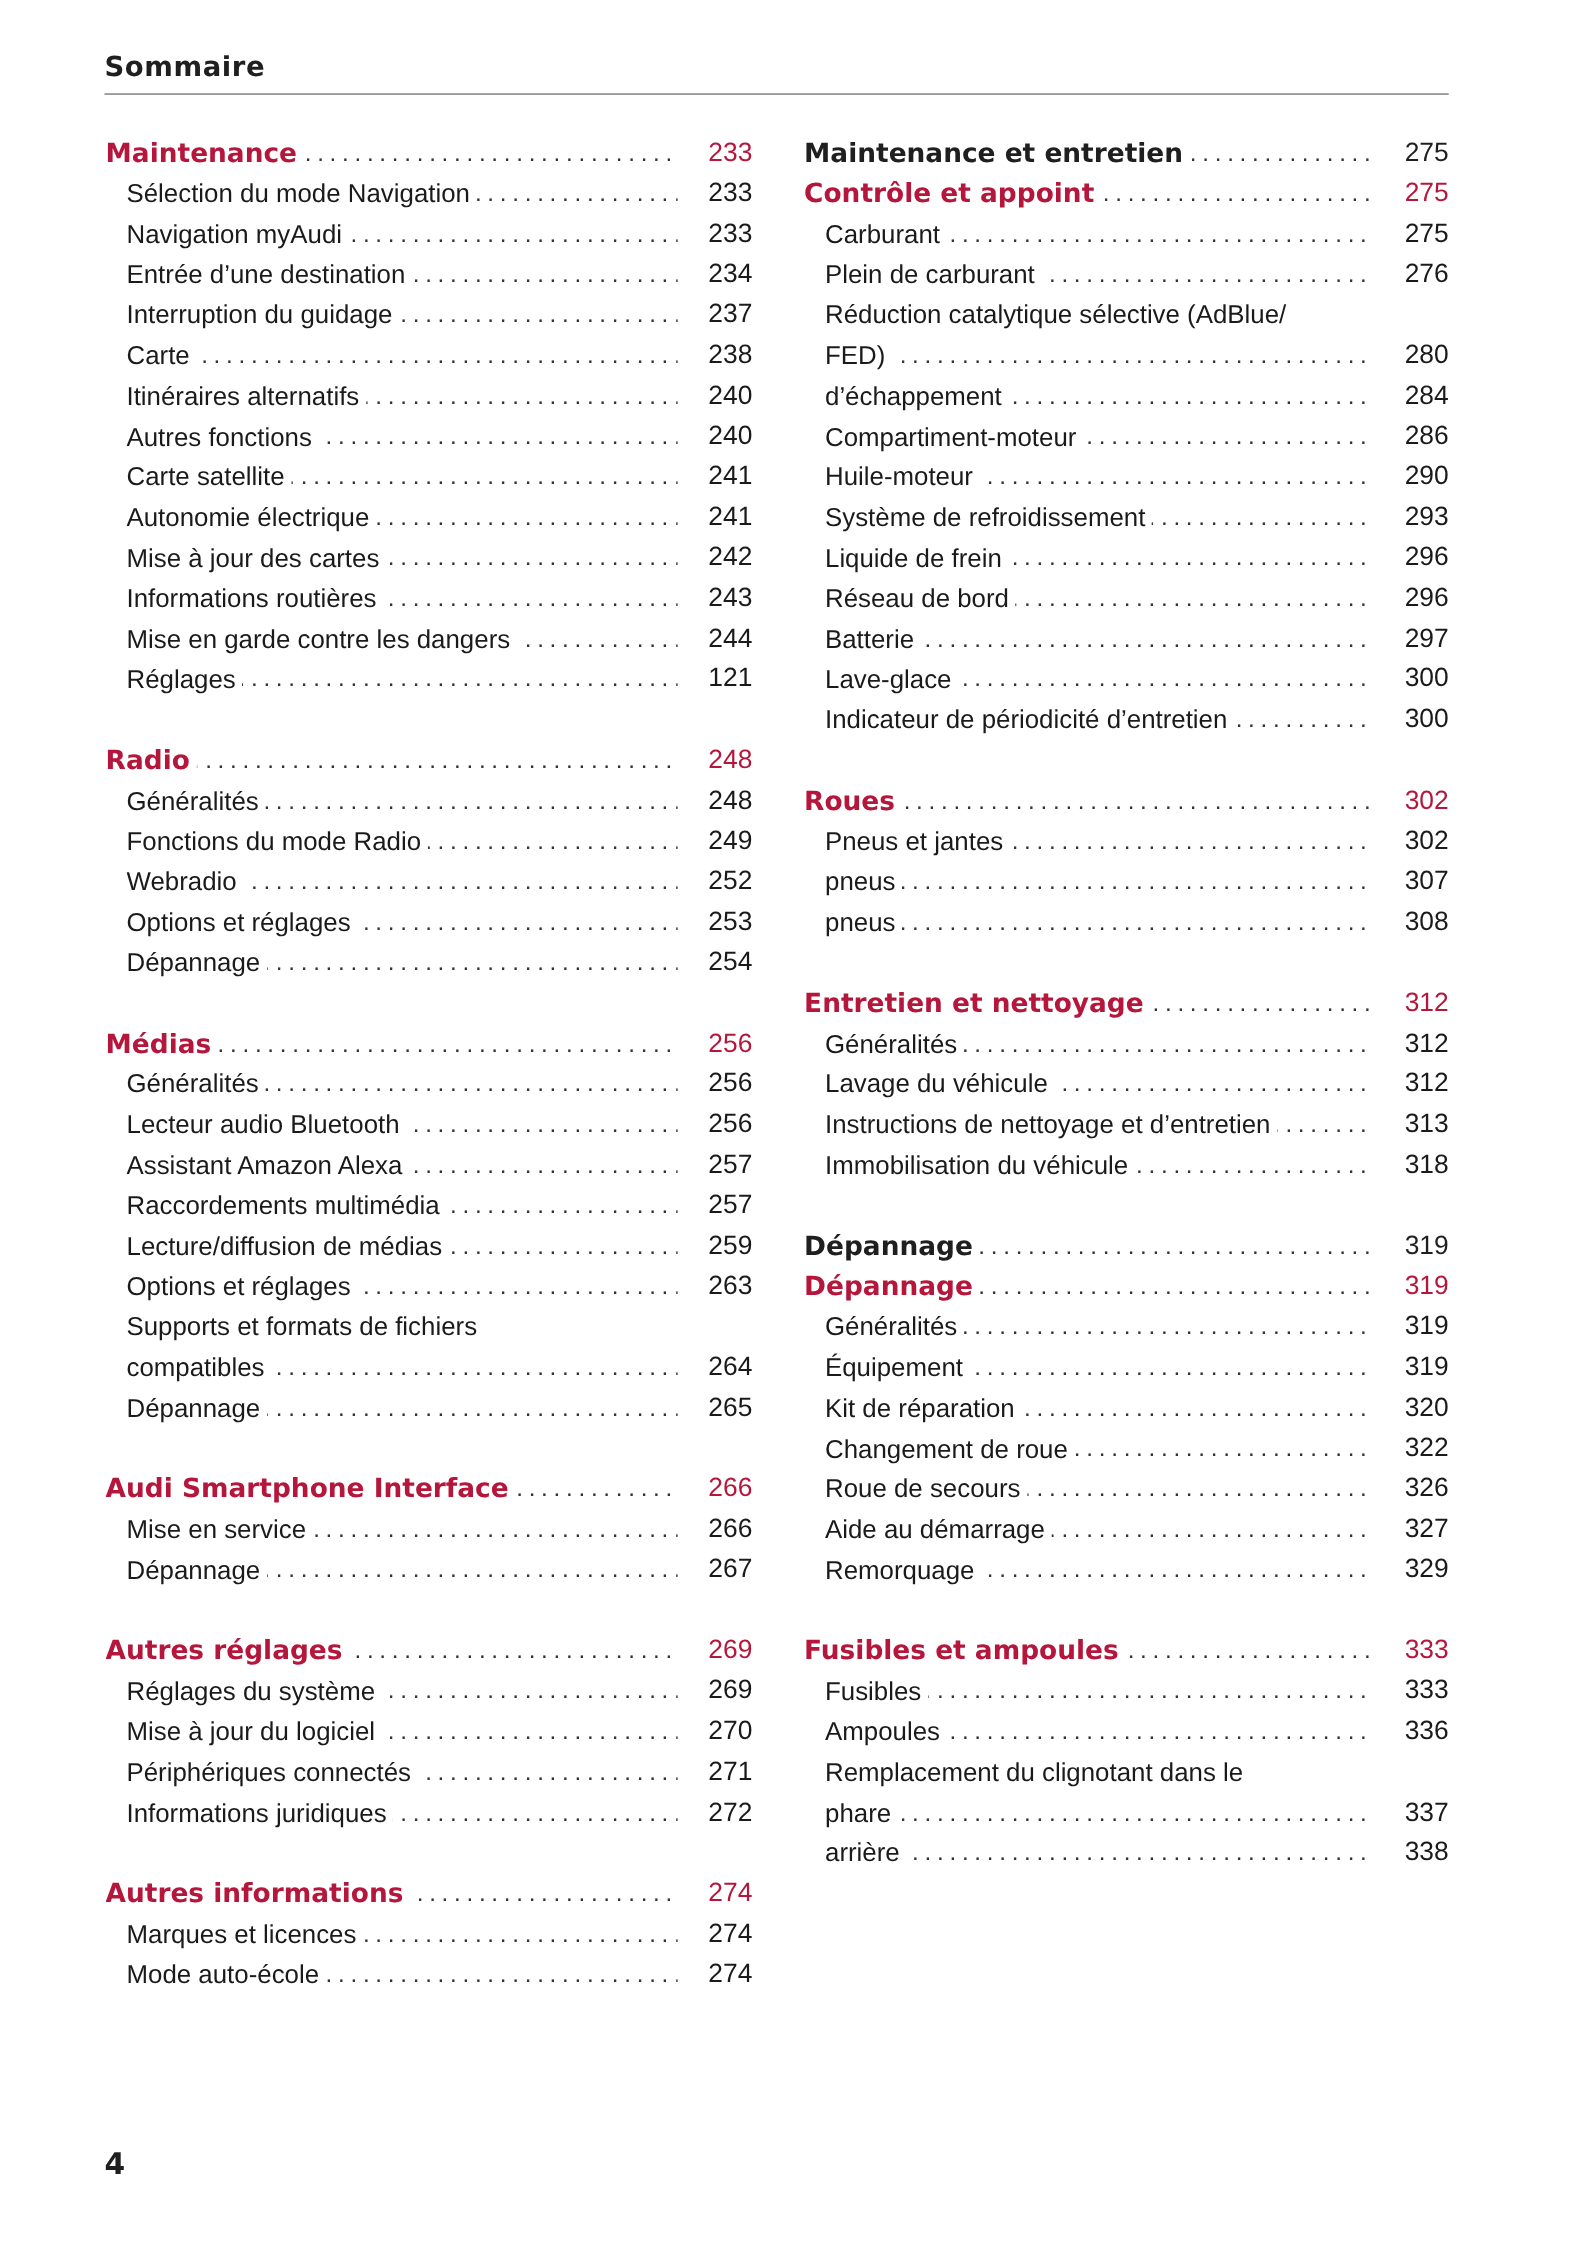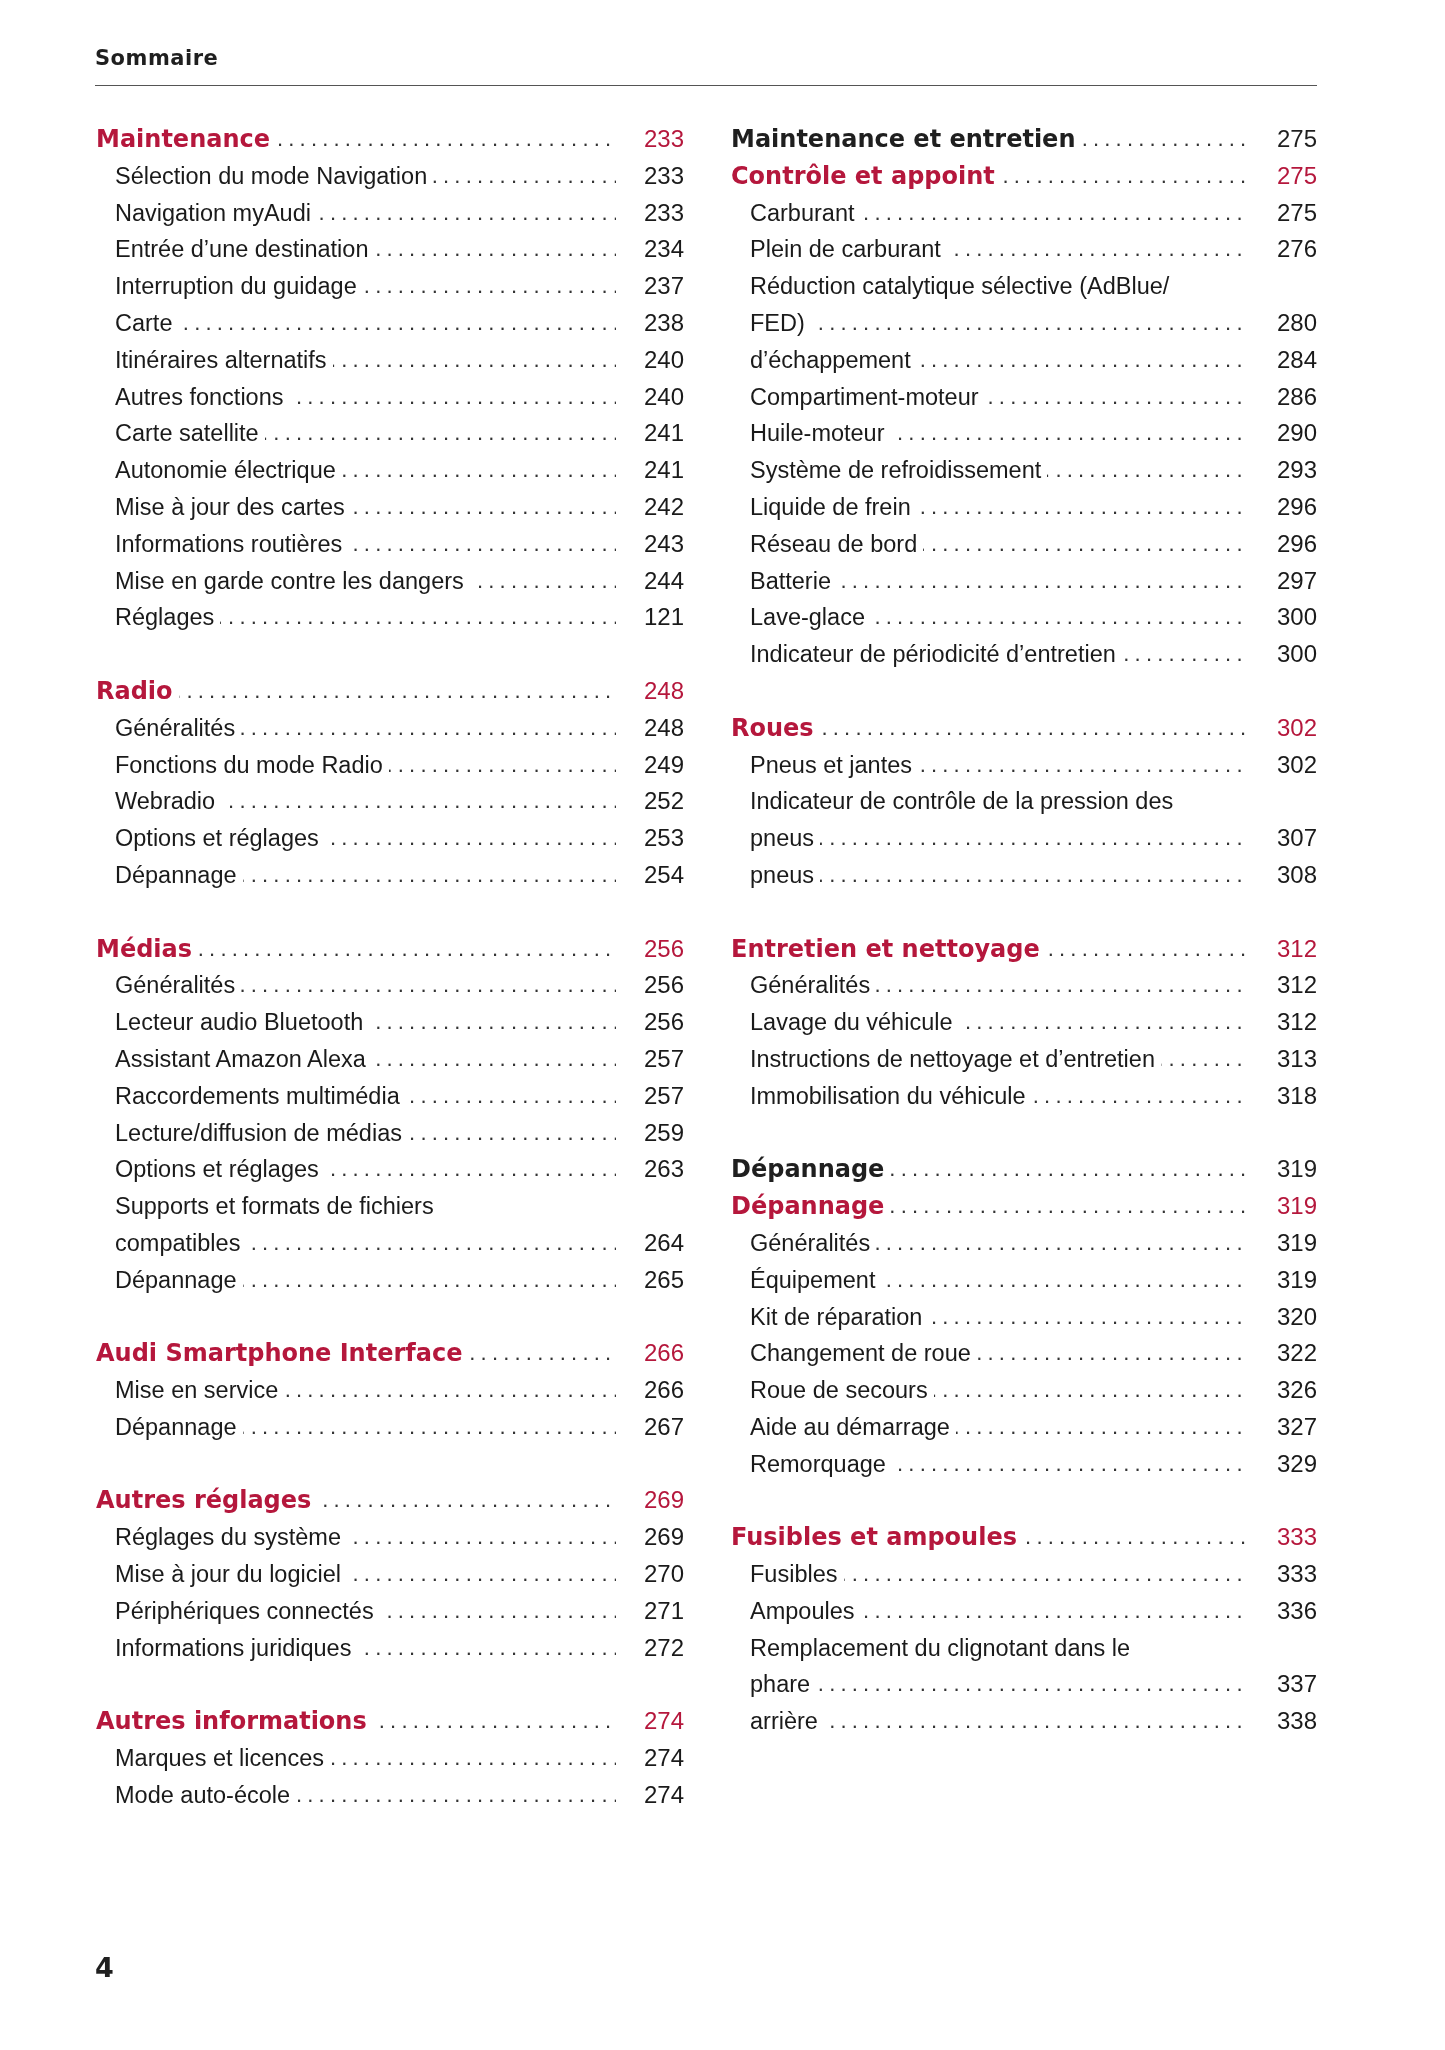--- a/index.html
+++ b/index.html
@@ -1,18 +1,18 @@
 <!DOCTYPE html>
 <html><head>
 <meta charset="utf-8">
 <style>
   html, body { margin: 0; padding: 0; background: #ffffff; }
   body { width: 1445px; height: 2050px; position: relative; overflow: hidden;
          font-family: "DejaVu Sans", "Liberation Sans", sans-serif; color: #1a1a1a; }
-  .header-title { position: absolute; left: 95px; top: 46px; font-size: 21px; font-weight: bold;
+  .header-title { position: absolute; left: 95px; top: 46px; font-size: 25px; font-weight: bold;
                   letter-spacing: 0.5px; color: #1f1f1f; }
   .header-rule { position: absolute; left: 95px; top: 85px; width: 1222px; height: 0;
                  border-top: 1.5px solid #555; }
   .col { position: absolute; top: 121px; }
   .col-left { left: 96px; width: 588px; }
   .col-right { left: 731px; width: 586px; }
   .row { position: relative; height: 36.8px; line-height: 36.8px; font-size: 23.5px;
          font-family: "Liberation Sans", sans-serif; }
   .row.sub { padding-left: 19px; }
   .row.chap { font-family: "DejaVu Sans", sans-serif; font-weight: bold; font-size: 24px; }
@@ -271,24 +271,20 @@
     </div>
     <div class="gap"></div>
     <div class="row chap red">
       <div class="title"><span class="dots">................................................................................</span><span class="txt">Roues</span></div>
       <span class="page">302</span>
     </div>
     <div class="row sub">
       <div class="title"><span class="dots">................................................................................</span><span class="txt">Pneus et jantes</span></div>
       <span class="page">302</span>
     </div>
-    <div class="row sub cont">
-      <div class="title"><span class="txt">Indicateur de contrôle de la pression des</span></div>
-      <span class="page"></span>
-    </div>
     <div class="row sub">
       <div class="title"><span class="dots">................................................................................</span><span class="txt">pneus</span></div>
       <span class="page">307</span>
     </div>
     <div class="row sub">
       <div class="title"><span class="dots">................................................................................</span><span class="txt">pneus</span></div>
       <span class="page">308</span>
     </div>
     <div class="gap"></div>
     <div class="row chap red">

